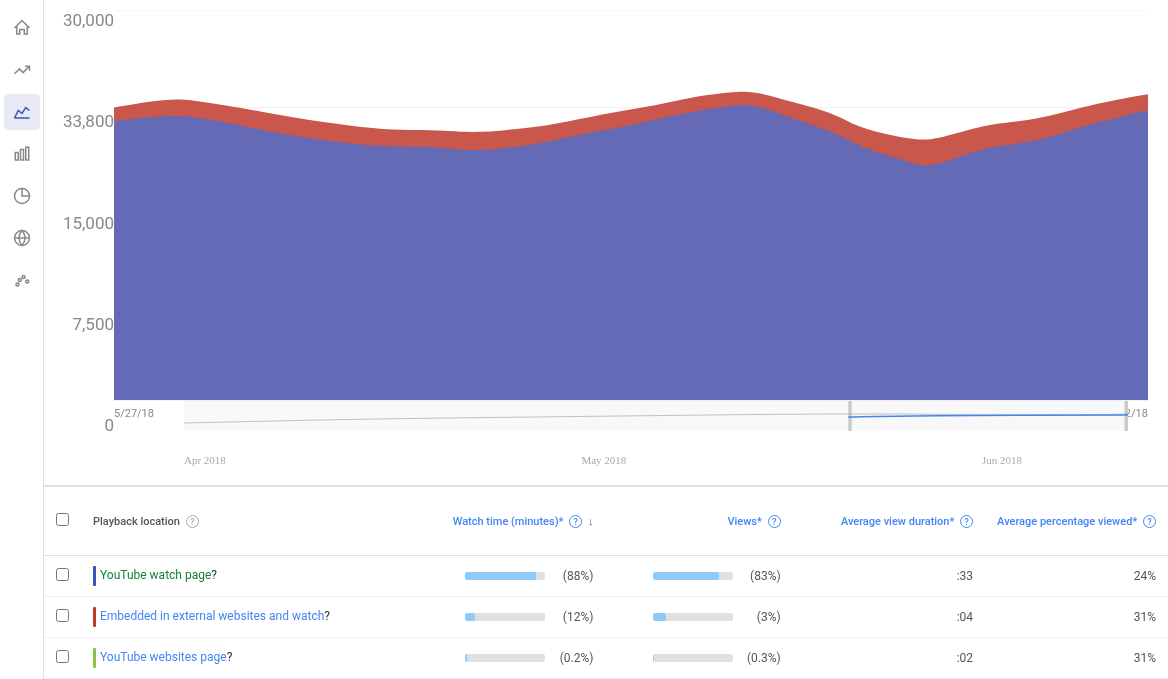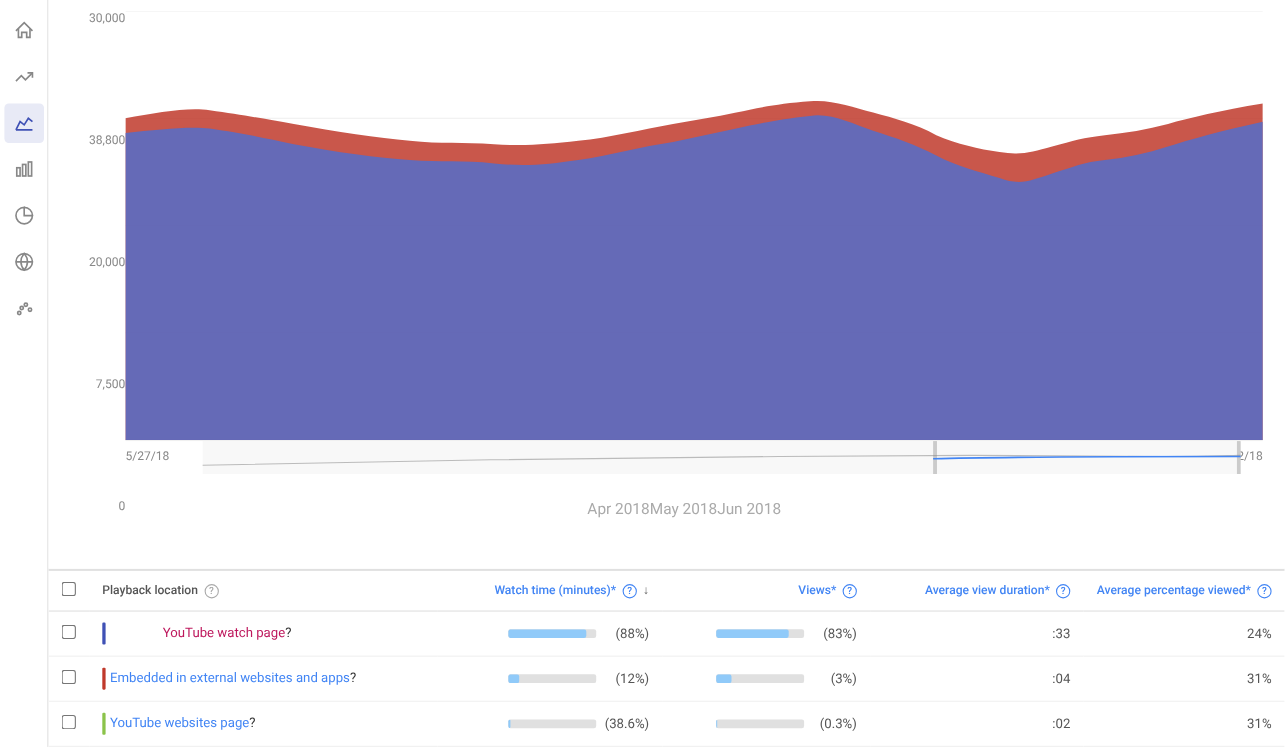--- a/index.html
+++ b/index.html
@@ -64,21 +64,21 @@
       left: 10px;
       top: 10px;
       bottom: 50px;
       display: flex;
       flex-direction: column-reverse;
       justify-content: space-between;
       width: 60px;
       text-align: right;
     }
     .y-axis-label {
-      font-size: 11px;
+      font-size: 17px;
       color: #888;
     }
 
     .chart-wrapper {
       width: 100%;
       height: 390px;
       position: relative;
     }
 
     svg.area-chart {
@@ -88,44 +88,45 @@
 
     
     .timeline-container {
       height: 55px;
       padding: 0 20px 0 70px;
       position: relative;
       border-top: 1px solid #f0f0f0;
     }
     .timeline-labels {
       display: flex;
-      justify-content: center;
-      font-size: 14px;
+      justify-content: space-between;
+      font-size: 11px;
       color: #aaa;
       padding-top: 20px;
+      font-family: Liberation Serif, serif;
     }
 
     
     .table-container {
       border-top: 2px solid #e0e0e0;
       overflow-x: auto;
     }
 
     table {
       width: 100%;
       border-collapse: collapse;
     }
 
     thead tr {
       background: #fff;
       border-bottom: 1px solid #e0e0e0;
     }
 
     thead th {
-      padding: 10px 12px;
+      padding: 26px 12px;
       font-size: 11px;
       font-weight: 500;
       color: #555;
       text-align: left;
       white-space: nowrap;
       margin-top: 24px;
     }
     thead th.numeric {
       text-align: right;
       color: #4285f4;
@@ -266,22 +267,22 @@
   </div>
 </div>
 
 <div class="main">
 
   <div class="chart-container">
 
     <div class="y-axis-labels">
       <span class="y-axis-label">0</span>
       <span class="y-axis-label">7,500</span>
-      <span class="y-axis-label">20,000</span>
-      <span class="y-axis-label">38,800</span>
+      <span class="y-axis-label">15,000</span>
+      <span class="y-axis-label">33,800</span>
       <span class="y-axis-label">30,000</span>
     </div>
 
     <div class="chart-wrapper">
       <svg class="area-chart" viewBox="0 0 1080 380" preserveAspectRatio="none">
 
         <line x1="0" y1="380" x2="1080" y2="380" stroke="#e0e0e0" stroke-width="1"></line>
         <line x1="0" y1="285" x2="1080" y2="285" stroke="#e0e0e0" stroke-width="0.5"></line>
         <line x1="0" y1="190" x2="1080" y2="190" stroke="#e0e0e0" stroke-width="0.5"></line>
         <line x1="0" y1="95" x2="1080" y2="95" stroke="#e0e0e0" stroke-width="0.5"></line>
@@ -354,21 +355,21 @@
         <path d="M0,22 C100,20 200,18 300,17 C400,16 500,15 600,14 C700,13 750,13 800,13 C850,13 900,14 1000,14 C1050,14 1070,13 1080,13" stroke="#bbb" stroke-width="1" fill="none"></path>
 
         <rect x="760" y="0" width="4" height="30" fill="#888" opacity="0.4"></rect>
         <rect x="1076" y="0" width="4" height="30" fill="#888" opacity="0.4"></rect>
 
         <path d="M760,16 C800,15 900,14 1080,14" stroke="#4285f4" stroke-width="1.5" fill="none"></path>
       </svg>
       <div class="timeline-labels">
         <span>Apr 2018</span>
         <span>May 2018</span>
-        <span style="margin-right:68px">Jun 2018</span>
+        <span style="margin-right:106px">Jun 2018</span>
       </div>
     </div>
   </div>
 
   <div class="table-container">
     <table>
       <thead>
         <tr>
           <th style="width:30px">
             <input type="checkbox" style="">
@@ -392,21 +393,21 @@
           </th>
           <th class="numeric" style="width:110px">
             <span>Average percentage viewed*</span>
             <span class="help-icon" style="color:#4285f4;border-color:#4285f4">?</span>
           </th>
         </tr>
       </thead>
       <tbody id="table-body">
       <tr>
             <td class="checkbox-cell"><input type="checkbox" style=""></td>
-            <td><span class="color-indicator" style="background: rgb(63, 81, 181);"></span><span class="link" style="color: #be185d; cursor: pointer; margin-left: 48px;">YouTube watch page</span><span class="help-icon">?</span></td>
+            <td><span class="color-indicator" style="background: rgb(63, 81, 181);"></span><span class="link" style="color: #15803d; cursor: pointer;">YouTube watch page</span><span class="help-icon">?</span></td>
             <td class="numeric">
               <div class="bar-cell">
                 <div class="bar-bg">
                   <div class="bar-fill" style="width: 88%; background: rgb(144, 202, 249);"></div>
                 </div>
                 <span class="bar-label">(88%)</span>
               </div>
             </td>
             <td class="numeric">
               <div class="bar-cell">
@@ -414,21 +415,21 @@
                   <div class="bar-fill" style="width: 83%; background: rgb(144, 202, 249);"></div>
                 </div>
                 <span class="bar-label">(83%)</span>
               </div>
             </td>
             <td class="numeric">:33</td>
             <td class="numeric">24%</td>
           </tr>
           <tr>
             <td class="checkbox-cell"><input type="checkbox" style=""></td>
-            <td><span class="color-indicator" style="background: rgb(192, 57, 43);"></span><span class="link" style="color: rgb(66, 133, 244); cursor: pointer;">Embedded in external websites and apps</span><span class="help-icon">?</span></td>
+            <td><span class="color-indicator" style="background: rgb(192, 57, 43);"></span><span class="link" style="color: rgb(66, 133, 244); cursor: pointer;">Embedded in external websites and watch</span><span class="help-icon">?</span></td>
             <td class="numeric">
               <div class="bar-cell">
                 <div class="bar-bg">
                   <div class="bar-fill" style="width: 12%; background: rgb(144, 202, 249);"></div>
                 </div>
                 <span class="bar-label">(12%)</span>
               </div>
             </td>
             <td class="numeric">
               <div class="bar-cell">
@@ -442,21 +443,21 @@
             <td class="numeric">31%</td>
           </tr>
           <tr>
             <td class="checkbox-cell"><input type="checkbox" style=""></td>
             <td><span class="color-indicator" style="background: rgb(139, 195, 74);"></span><span class="link" style="color: rgb(66, 133, 244); cursor: pointer;">YouTube websites page</span><span class="help-icon">?</span></td>
             <td class="numeric">
               <div class="bar-cell">
                 <div class="bar-bg">
                   <div class="bar-fill" style="width: 2%; background: rgb(144, 202, 249);"></div>
                 </div>
-                <span class="bar-label">(38.6%)</span>
+                <span class="bar-label">(0.2%)</span>
               </div>
             </td>
             <td class="numeric">
               <div class="bar-cell">
                 <div class="bar-bg">
                   <div class="bar-fill" style="width: 1%; background: rgb(144, 202, 249);"></div>
                 </div>
                 <span class="bar-label">(0.3%)</span>
               </div>
             </td>

